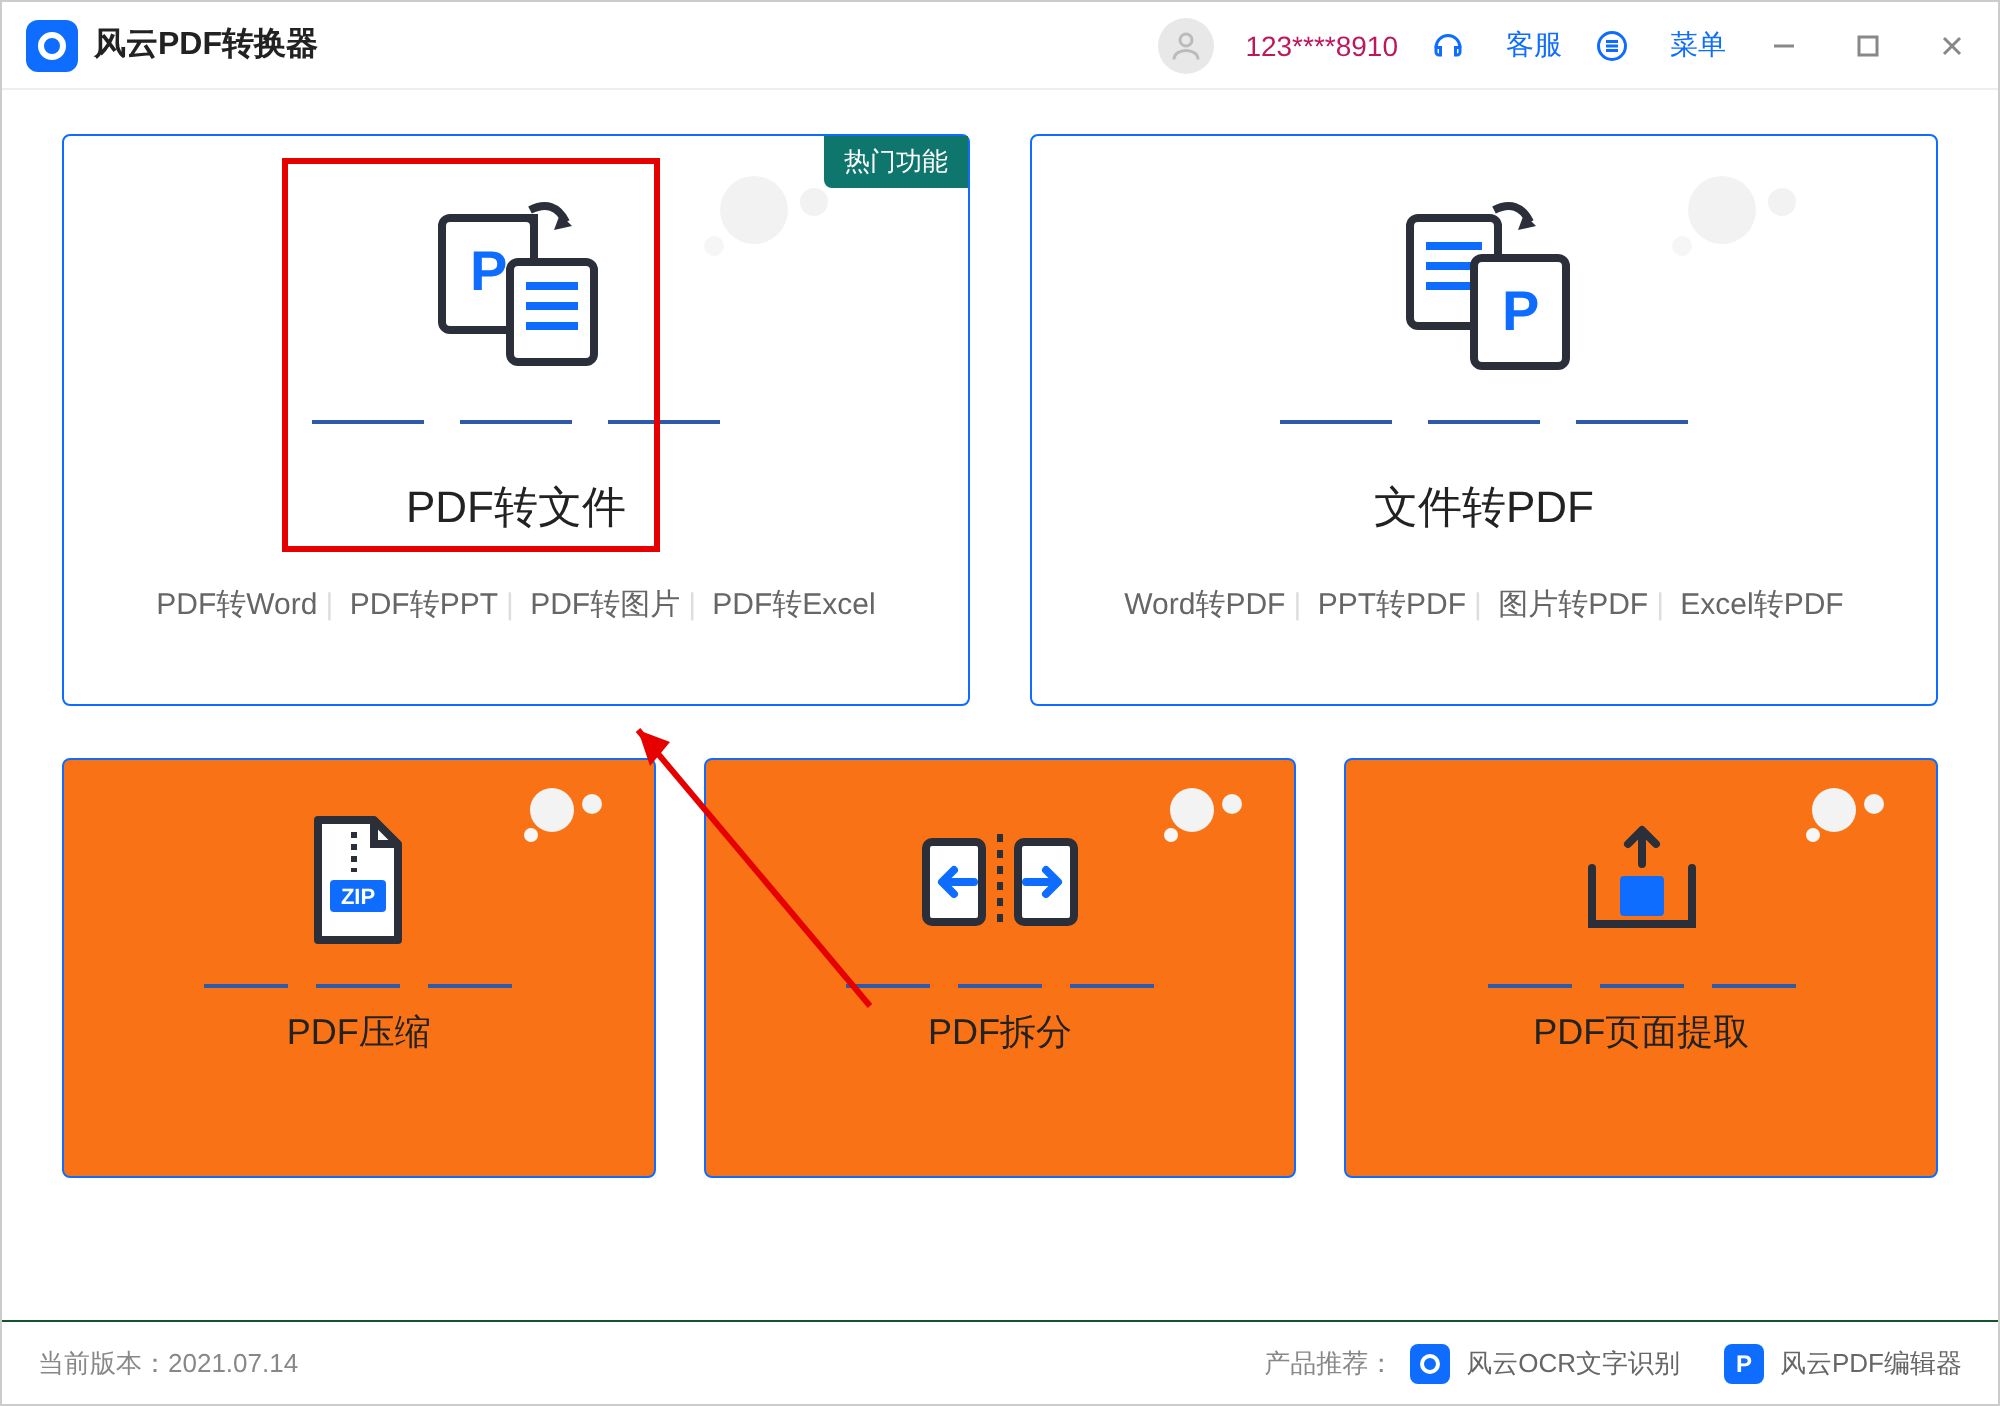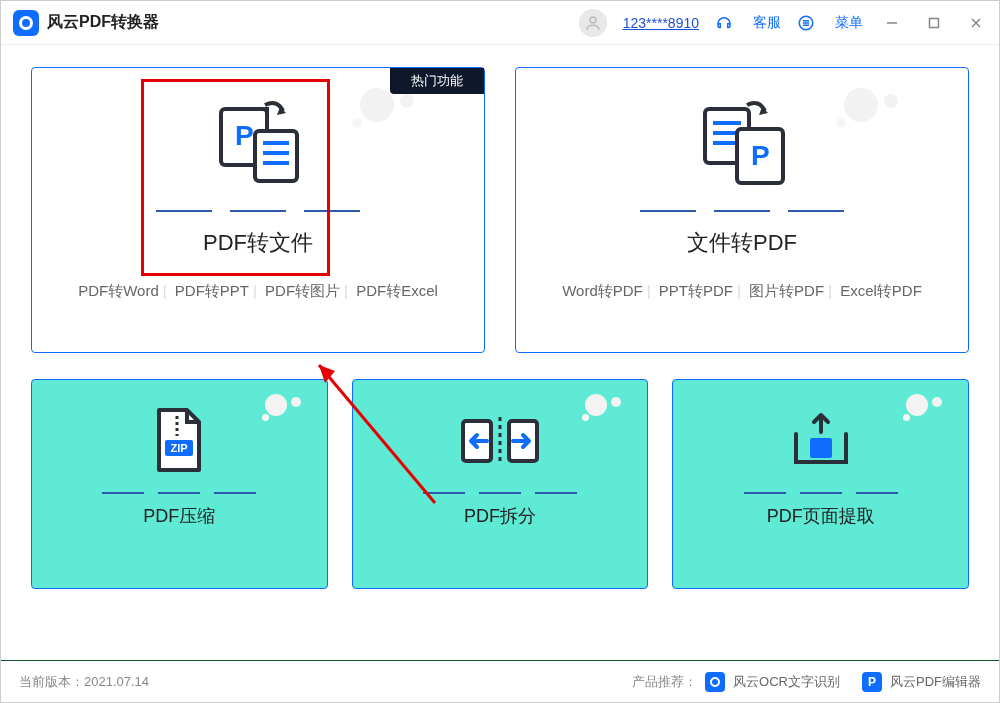--- a/index.html
+++ b/index.html
@@ -51,22 +51,21 @@
   .titlebar-right { display: flex; align-items: center; gap: 16px; }
   .avatar {
     width: 28px; height: 28px;
     border-radius: 50%;
     background: #e8e8e8;
     display: inline-flex;
     align-items: center; justify-content: center;
     color: #bbb;
   }
   .user-id {
-    color: #1d4ed8;
-    text-decoration: underline;
+    color: #be185d;
   }
   .tlink {
     display: inline-flex; align-items: center; gap: 20px;
     color: #0e6dff; font-size: 14px;
   }
   .wc-btn {
     width: 26px; height: 26px;
     display:inline-flex;align-items:center;justify-content:center;
     color:#888; cursor:pointer;
   }
@@ -85,44 +84,44 @@
     padding: 26px 20px 22px 20px;
     display:flex;
     flex-direction:column;
     align-items:center;
     background:#fff;
     height: 286px;
   }
   .badge-hot {
     position:absolute;
     top:0; right:0;
-    background:#0f172a;
+    background:#0f766e;
     color:#fff;
     font-size:13px;
-    padding:4px 21px;
+    padding:4px 10px;
     border-bottom-left-radius:4px;
   }
   .card-illus {
     position:absolute;
     top:20px; right:30px;
     width:120px; height:40px;
   }
   .bubble1 { position:absolute; width:34px; height:34px; border-radius:50%; background:#f2f2f2; top:0; right:60px;}
   .bubble2 { position:absolute; width:14px; height:14px; border-radius:50%; background:#f2f2f2; top:6px; right:40px;}
   .bubble3 { position:absolute; width:10px; height:10px; border-radius:50%; background:#f6f6f6; top:30px; right:92px;}
   .redbox {
     position:absolute;
     border:3px solid #e60000;
     pointer-events:none;
   }
   .card h2 {
     font-size: 22px;
     font-weight: 500;
     color:#222;
-    margin-top: 8px;
+    margin-top: 19px;
   }
   .subformats {
     margin-top: 24px;
     color:#666;
     font-size:15px;
   }
   .subformats span { padding: 0 2px; text-align: right; }
   .divider-row {
     display:flex; gap:18px;
     margin-top: 16px;
@@ -137,21 +136,21 @@
   .row-bottom { display:flex; gap: 24px; margin-top: 26px; }
   .small-card {
     flex:1;
     border: 1.5px solid #0e6dff;
     border-radius:4px;
     padding: 22px 10px 18px 10px;
     display:flex;
     flex-direction:column;
     align-items:center;
     position:relative;
-    background:#5eead4;
+    background:#f97316;
     height: 210px;
   }
   .small-card .ico-area { height:78px; }
   .small-card h3 {
     font-size:18px;
     font-weight:500;
     color:#222;
     margin-top:4px;
   }
   .small-divider-row {

